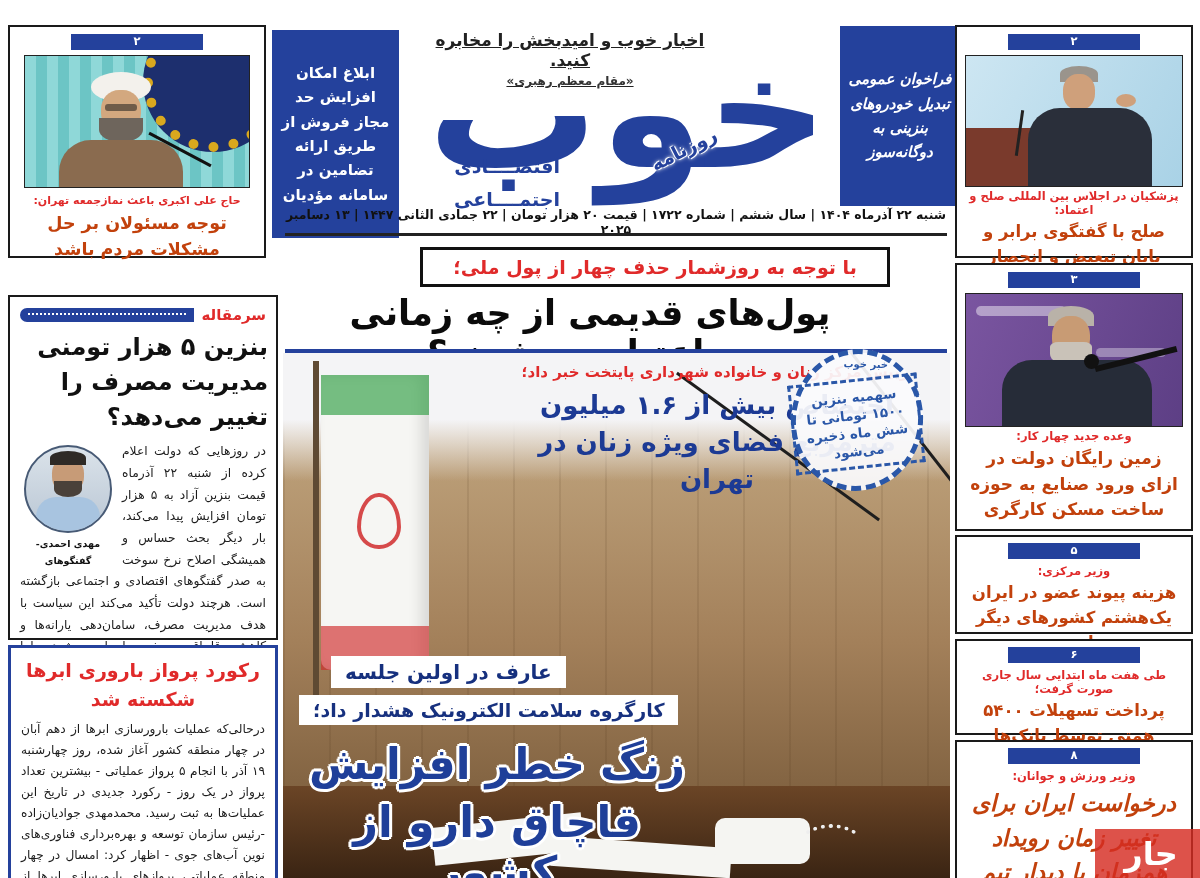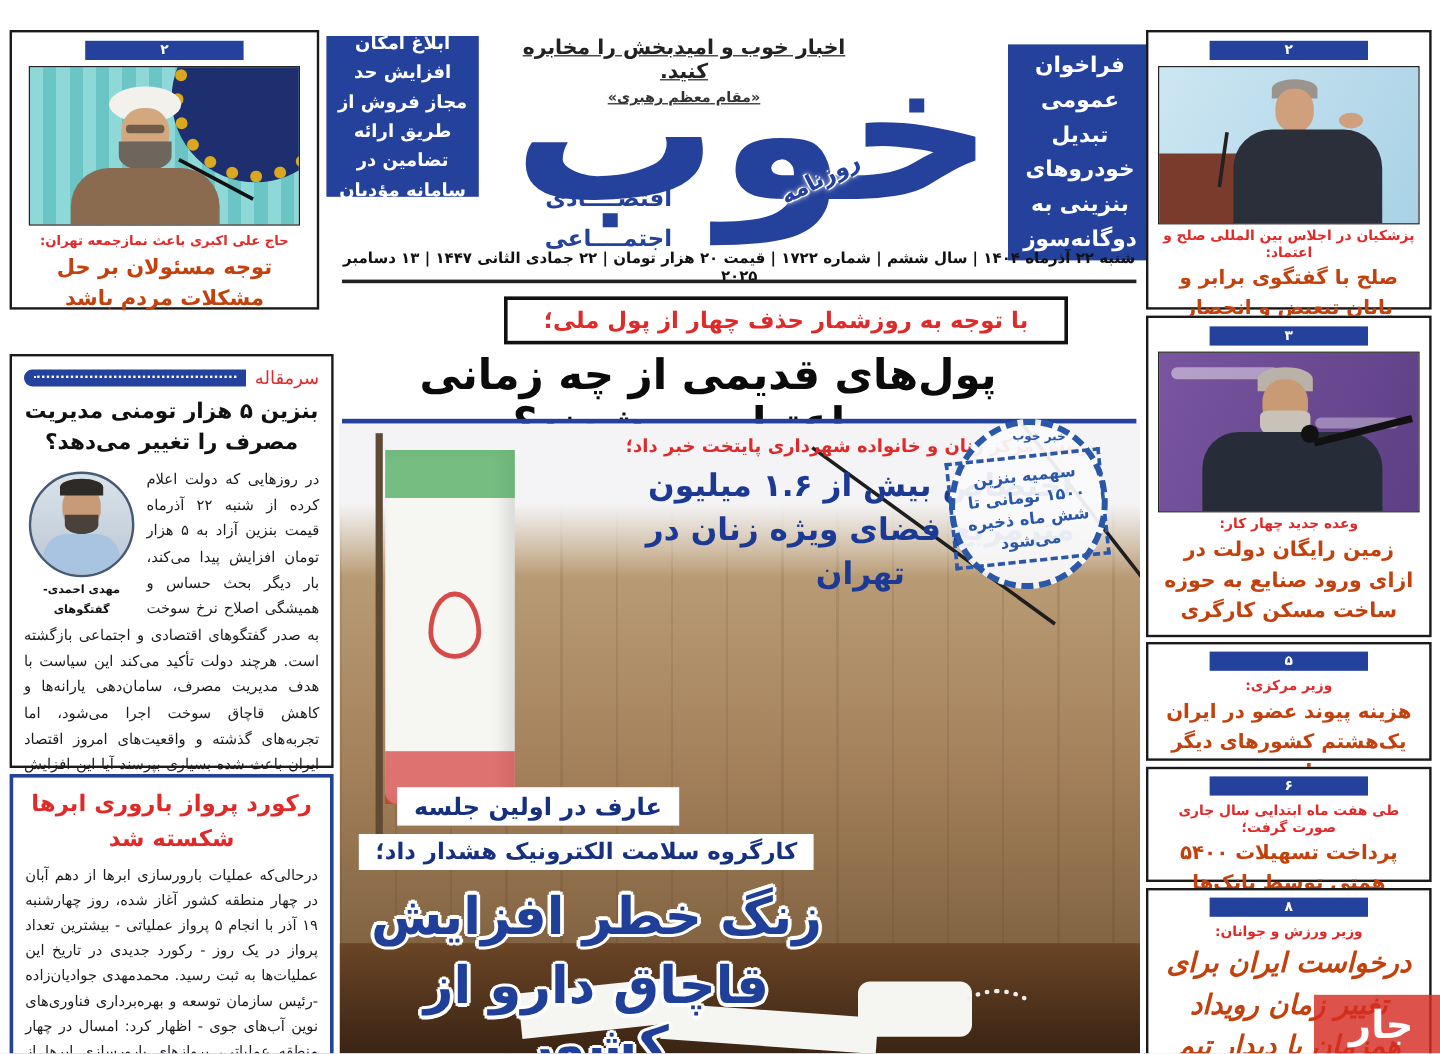--- a/index.html
+++ b/index.html
@@ -57,24 +57,24 @@
         text-shadow:-2px -2px 0 #fff,2px -2px 0 #fff,-2px 2px 0 #fff,2px 2px 0 #fff,0 -3px 0 #fff,0 3px 0 #fff,-3px 0 0 #fff,3px 0 0 #fff;}
   
   .stamp{position:absolute;left:791px;top:349px;width:132px;height:142px;z-index:7;transform:rotate(9deg);}
   .stamp-circle{position:absolute;inset:0;border:5px dashed #2a57a8;border-radius:50%;background:rgba(250,250,252,.93);}
   .stamp-label{position:absolute;top:9px;left:50%;transform:translateX(-50%) rotate(-8deg);font-size:10px;font-weight:bold;color:#2a57a8;}
   .stamp-box{position:absolute;left:1px;right:1px;top:30px;bottom:22px;border:3px dashed #2a57a8;
         transform:rotate(-15deg);display:flex;align-items:center;justify-content:center;text-align:center;
         font-size:13.5px;font-weight:bold;color:#2a57a8;line-height:1.35;padding:2px;}
   
   .ed-header{display:flex;align-items:center;gap:7px;margin:9px 10px 2px;}
-  .ed-label{color:#e02a2a;font-weight:normal;font-size:15px;white-space:nowrap;}
+  .ed-label{color:#e02a2a;font-weight:bold;font-size:15px;white-space:nowrap;}
   .ed-pill{flex:1;height:14px;background:#24419c;border-radius:9px 0 0 9px;position:relative;}
   .ed-dots{position:absolute;left:8px;right:8px;top:5px;border-top:2.5px dotted #fff;}
-  .ed-head{font-size:18px;font-weight:bold;text-align:center;margin:6px 8px 7px;line-height:1.45;}
+  .ed-head{font-size:24px;font-weight:bold;margin:6px 8px 7px;line-height:1.45;}
   .ed-body{font-size:12.3px;line-height:1.76;text-align:justify;margin:0 10px;color:#1c1c1c;}
   .ed-photo-wrap{float:left;width:96px;text-align:center;margin:4px 6px 0 0;}
   .ed-photo{width:84px;height:84px;border:2px solid #475a75;border-radius:50%;margin:0 auto;position:relative;
         overflow:hidden;background:linear-gradient(#dbe3ea,#b9c6d4);}
   .ed-caption{font-size:9.5px;font-weight:bold;margin-top:3px;color:#111;}
   .ed-footer{font-weight:bold;font-size:13px;margin:6px 12px;}
   
   .rc-kicker{font-size:11.5px;margin:2px 6px 3px;}
   .rc-head{font-size:16.5px;line-height:1.5;margin:1px 8px 6px;}
   .watermark{position:absolute;left:1095px;top:829px;width:112px;height:49px;background:rgba(214,44,34,.82);
@@ -93,22 +93,22 @@
       <div class="abs" style="left:76px;top:34px;width:40px;height:42px;background:#d3a87f;border-radius:45%;"></div>
       <div class="abs" style="left:80px;top:48px;width:32px;height:7px;background:rgba(30,30,30,.55);border-radius:3px;"></div>
       <div class="abs" style="left:74px;top:62px;width:44px;height:24px;background:#6e655c;border-radius:0 0 50% 50%;"></div>
       <div class="abs" style="left:34px;top:84px;width:124px;height:52px;background:#8a6b4f;border-radius:32px 32px 0 0;"></div>
       <div class="abs" style="left:120px;top:92px;width:70px;height:3px;background:#111;transform:rotate(28deg);"></div>
     </div>
     <div class="kicker" style="font-size:11px;margin:6px 6px 3px;">حاج علی اکبری باعث نمازجمعه تهران:</div>
     <div class="headline" style="font-size:17.5px;line-height:1.5;margin:0 10px;">توجه مسئولان بر حل مشکلات مردم باشد</div>
   </div>
 
-  <div class="promo" style="left:272px;top:30px;width:127px;height:134px;font-size:15px;">ابلاغ امکان افزایش حد مجاز فروش از طریق ارائه تضامین در سامانه مؤدیان</div>
-  <div class="promo" style="left:840px;top:37px;width:120px;height:180px;font-size:18px;">فراخوان عمومی تبدیل خودروهای بنزینی به دوگانه‌سوز</div>
+  <div class="promo" style="left:272px;top:30px;width:127px;height:208px;font-size:15px;">ابلاغ امکان افزایش حد مجاز فروش از طریق ارائه تضامین در سامانه مؤدیان</div>
+  <div class="promo" style="left:840px;top:26px;width:120px;height:180px;font-size:15px;font-style:italic;">فراخوان عمومی تبدیل خودروهای بنزینی به دوگانه‌سوز</div>
 
   <div class="tagline">
     <div>اخبار خوب و امیدبخش را مخابره کنید.</div>
     <div class="tagline-src">«مقام معظم رهبری»</div>
   </div>
   <div class="logo">خوب</div>
   <div class="logo-rozname">روزنامه</div>
   <div class="logo-labels">
     <div>اقتصــــادی</div>
     <div>اجتمــــاعی</div>

